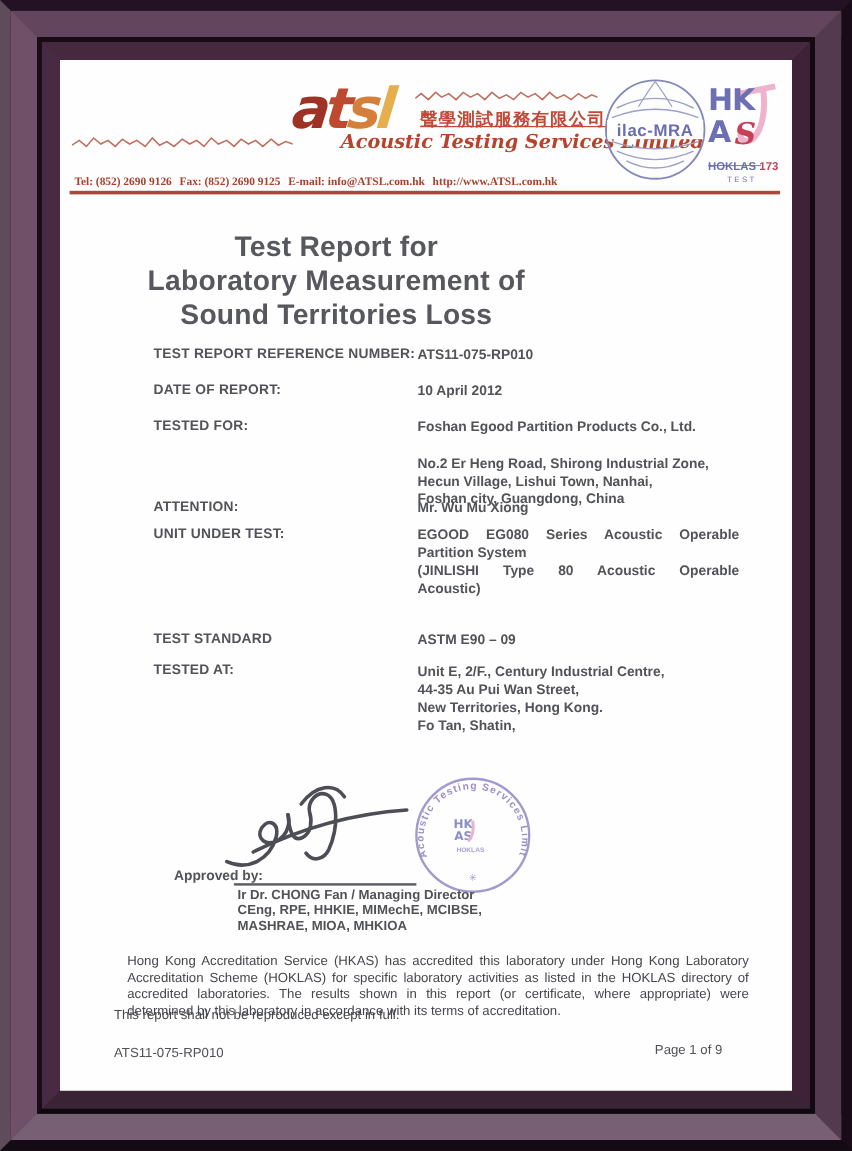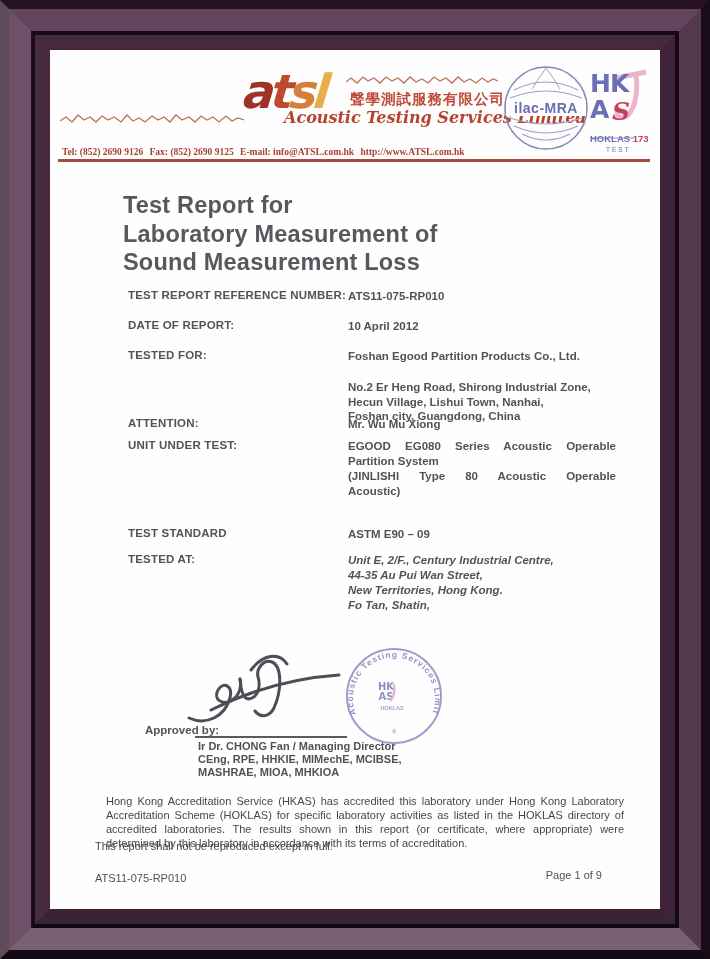--- a/index.html
+++ b/index.html
@@ -44,20 +44,21 @@
   }
   .atsl-logo .l0 { color:#9e3226; }
   .atsl-logo .l1 { color:#bd4a2e; }
   .atsl-logo .l2 { color:#d5803a; }
   .atsl-logo .l3 { color:#e6ae4c; }
   .cn-name {
     position:absolute; left:300px; top:40px;
     font-family:"DejaVu Sans", sans-serif;
     font-size:14.5px; font-weight:bold; color:#c04a38; letter-spacing:1px;
     white-space:nowrap;
+    text-decoration:underline;
   }
   .en-name {
     position:absolute; left:234px; top:58px;
     font-family:"DejaVu Serif", serif; font-style:italic;
     font-size:16px; font-weight:bold; color:#b8432d; white-space:nowrap;
   }
   .hdr-address {
     position:absolute; left:12px; top:83px;
     font-family:"Liberation Serif", serif; font-weight:bold;
     font-size:9.5px; color:#a6402f; white-space:nowrap; letter-spacing:-0.1px;
@@ -69,21 +70,21 @@
   }
   .hdr-contact span { margin-right:4px; }
   .hdr-rule {
     position:absolute; left:8px; top:109px; width:592px; height:2.5px;
     background:#a94a3c;
   }
   .ilac { position:absolute; left:452px; top:14px; }
   .hkas { position:absolute; left:540px; top:18px; }
 
   
-  .title-block { position:absolute; left:73px; top:141px; }
+  .title-block { position:absolute; left:73px; top:141px;text-align:center; }
   .title-block div {
     font-size:23.5px; font-weight:bold; color:#57585d;
     line-height:28.5px; letter-spacing:0.2px;
   }
 
   
   .frow { position:absolute; left:0; width:100%; }
   .flabel {
     position:absolute; left:78px; top:0;
     font-size:11.5px; font-weight:bold; color:#525358; white-space:nowrap;
@@ -184,21 +185,21 @@
         <span>Tel: (852) 2690 9126</span>
         <span>Fax: (852) 2690 9125</span>
         <span>E-mail: info@ATSL.com.hk</span>
         <span>http://www.ATSL.com.hk</span>
       </div>
       <div class="hdr-rule"></div>
 
       <div class="title-block">
         <div>Test Report for</div>
         <div>Laboratory Measurement of</div>
-        <div>Sound Measurement Loss</div>
+        <div>Sound Territories Loss</div>
       </div>
 
       <div class="frow" style="top:239px;">
         <div class="flabel">TEST REPORT REFERENCE NUMBER:</div>
         <div class="fvalue">ATS11-075-RP010</div>
       </div>
       <div class="frow" style="top:269px;">
         <div class="flabel">DATE OF REPORT:</div>
         <div class="fvalue">10 April 2012</div>
       </div>
@@ -225,21 +226,21 @@
           <div class="stretch">(JINLISHI Type 80 Acoustic Operable</div>
           <div>Acoustic)</div>
         </div>
       </div>
       <div class="frow" style="top:477px;">
         <div class="flabel">TEST STANDARD</div>
         <div class="fvalue">ASTM E90 – 09</div>
       </div>
       <div class="frow" style="top:503px;">
         <div class="flabel">TESTED AT:</div>
-        <div class="fvalue" style="line-height:15px;font-style:italic;">
+        <div class="fvalue" style="line-height:15px;">
           <div>Unit E, 2/F., Century Industrial Centre,</div>
           <div>44-35 Au Pui Wan Street,</div>
           <div>New Territories, Hong Kong.</div>
           <div>Fo Tan, Shatin,</div>
         </div>
       </div>
 
       <svg class="sig-svg" width="170" height="92" viewBox="0 0 170 92">
         <g fill="none" stroke="#4d4e55" stroke-width="3" stroke-linecap="round">
           <path d="M104,16 C96,4 80,6 68,22"></path>

